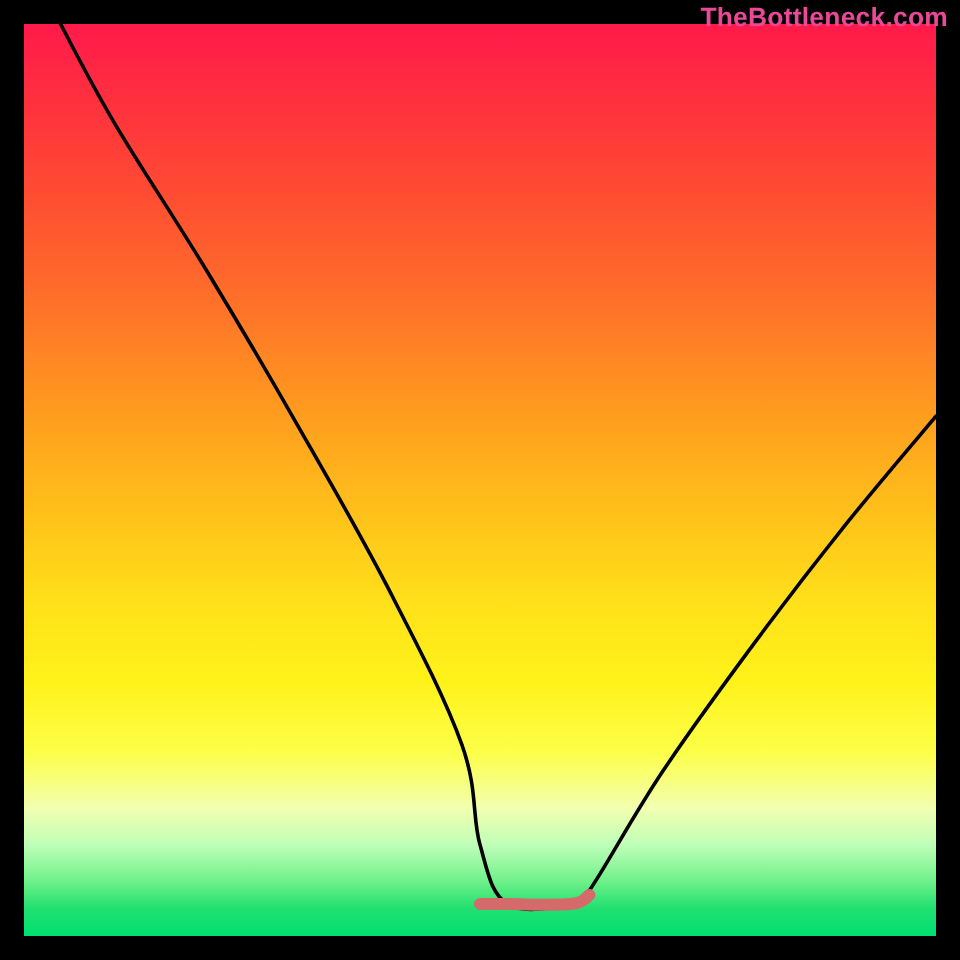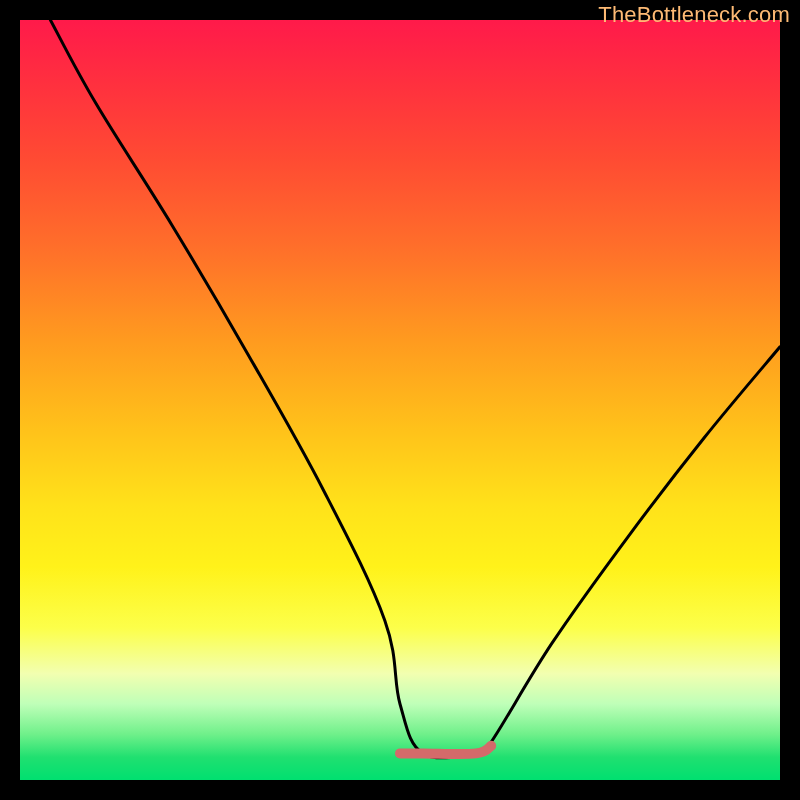--- a/index.html
+++ b/index.html
@@ -14,23 +14,23 @@
   .frame {
     position: relative;
     width: 800px;
     height: 800px;
     background: #000;
   }
   .watermark {
     position: absolute;
     top: 2px;
     right: 10px;
-    color: #fdba74;
+    color: #ec4899;
     font-size: 22px;
-    font-weight: 400;
+    font-weight: 700;
     letter-spacing: 0.2px;
     z-index: 20;
   }
   .plot-outer {
     position: absolute;
     left: 20px;
     top: 20px;
     width: 760px;
     height: 760px;
     background: #000;

